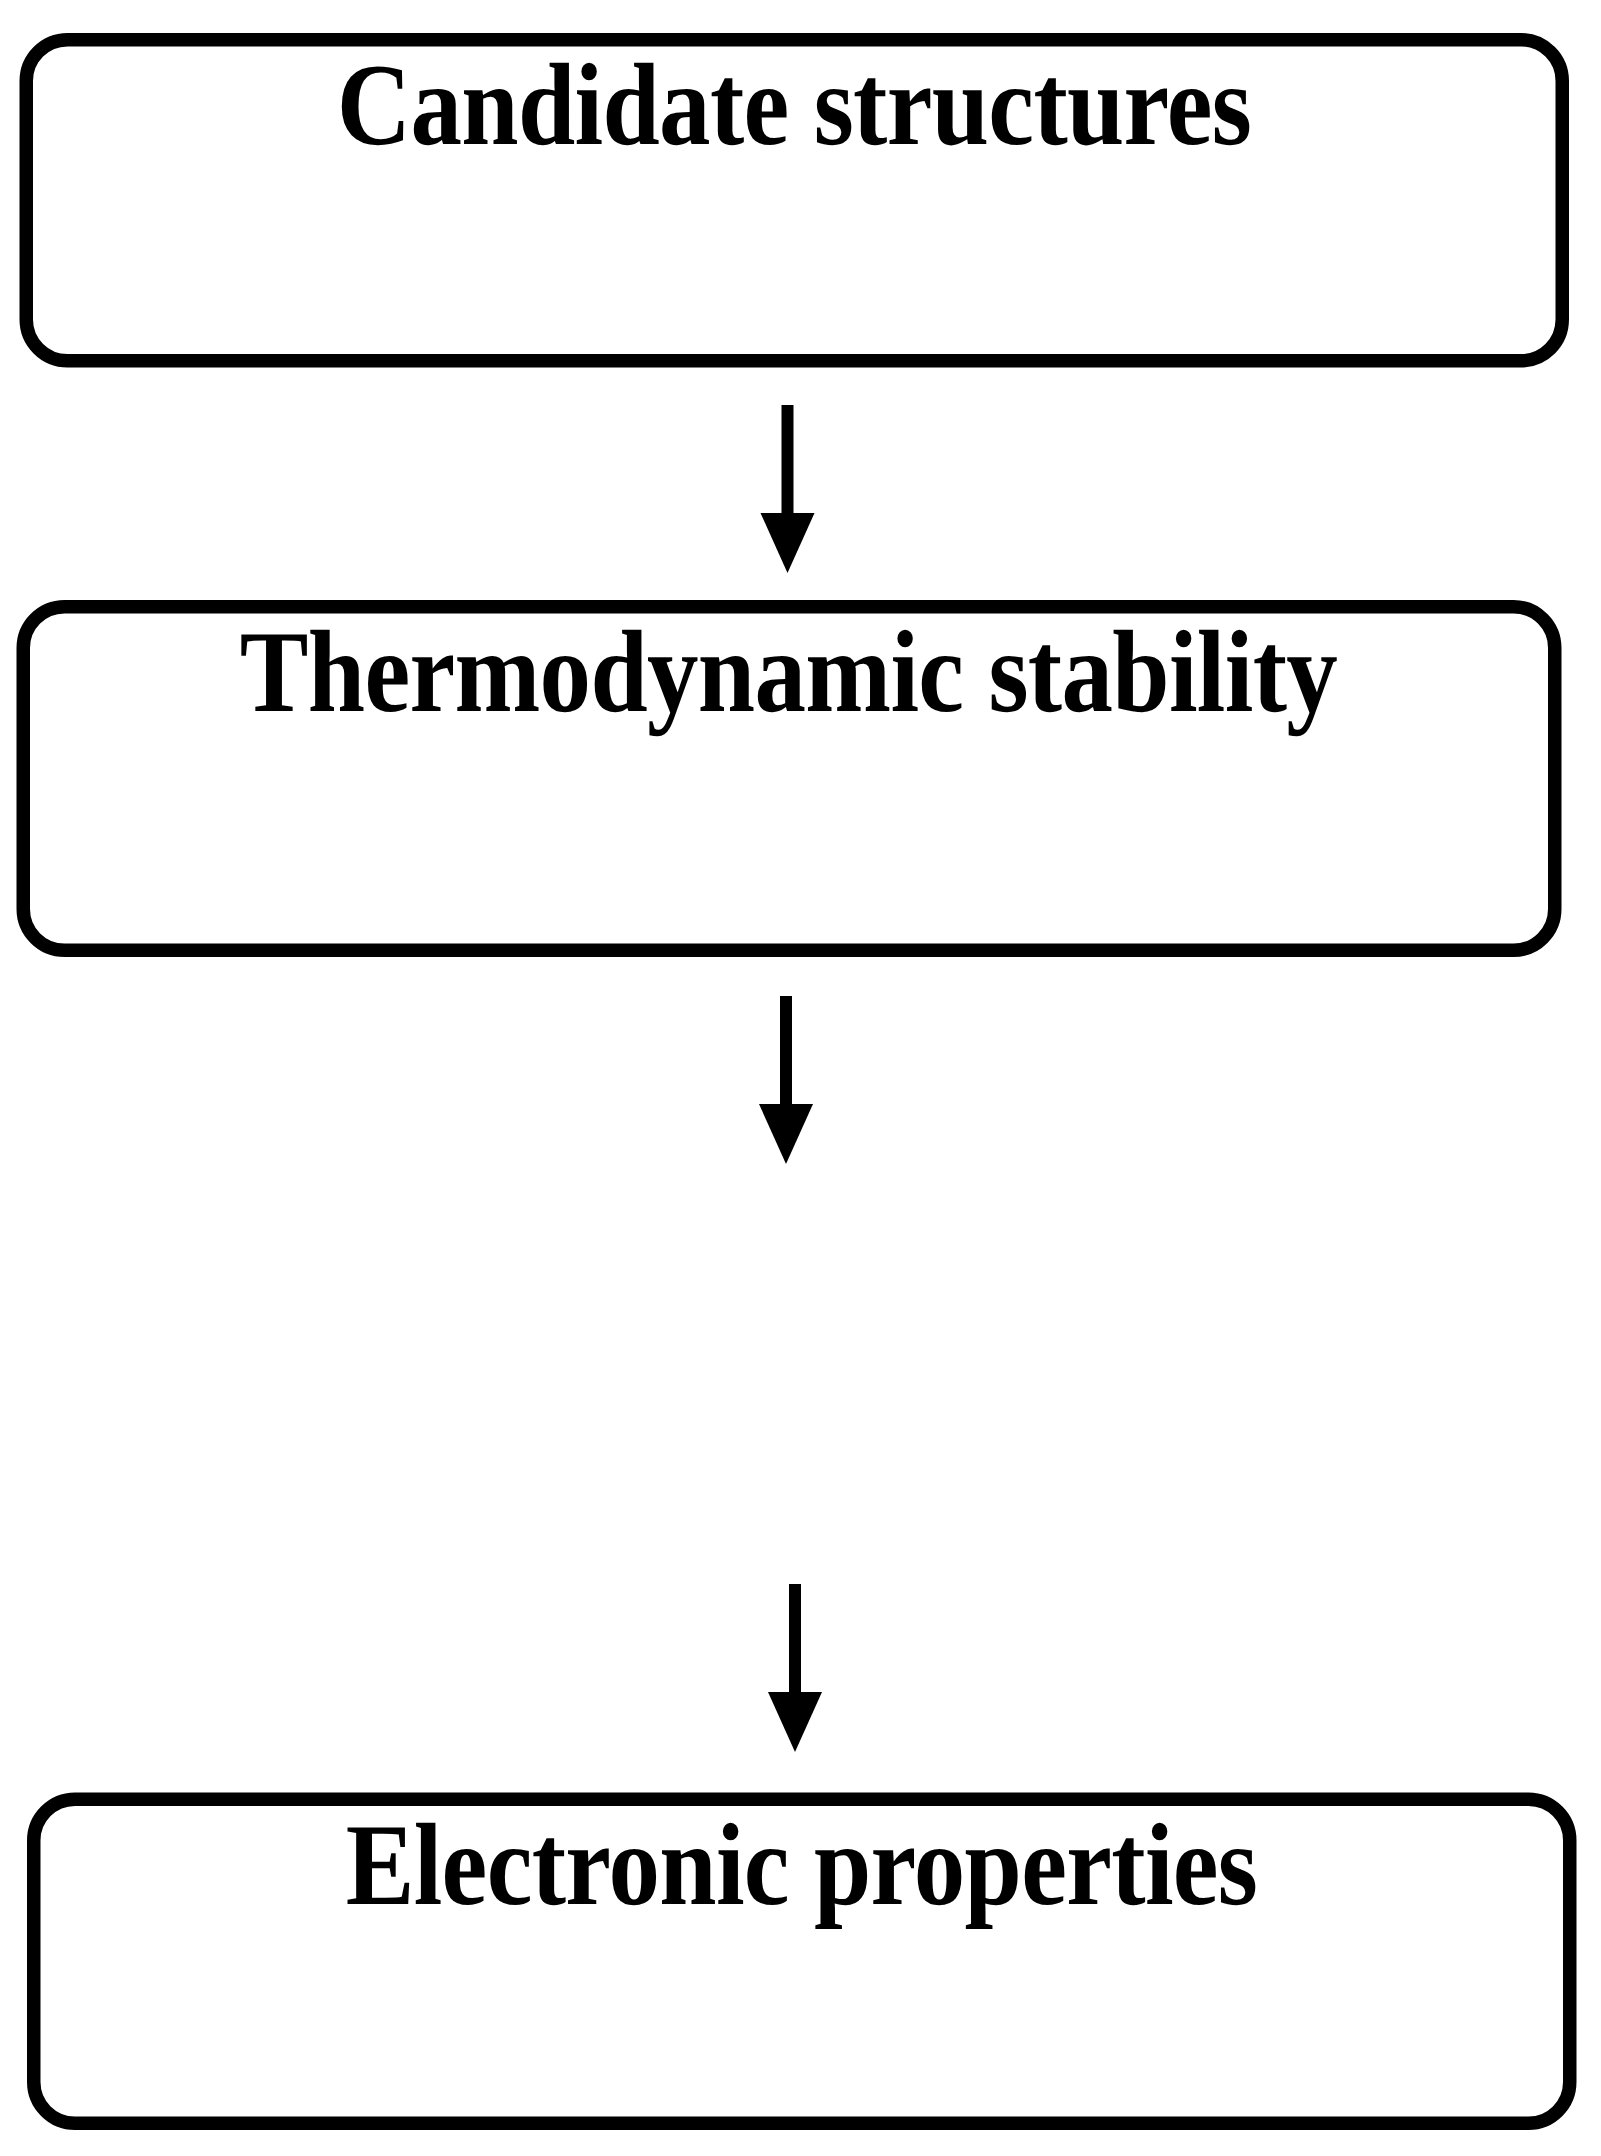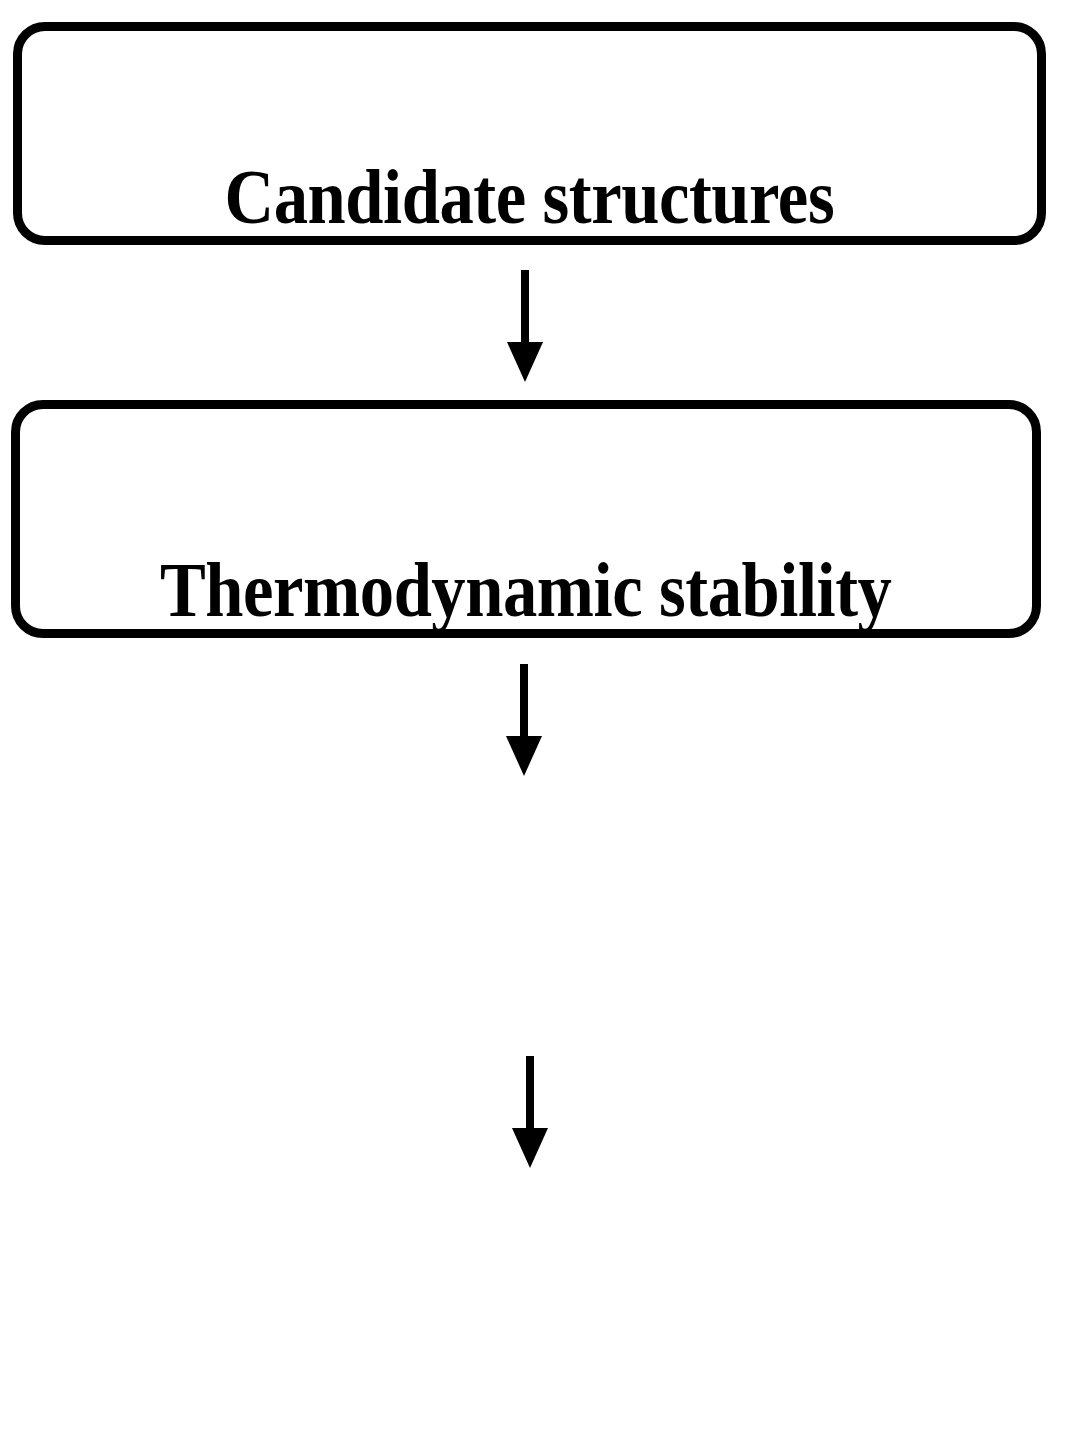--- a/index.html
+++ b/index.html
@@ -16,21 +16,21 @@
     font-family: "Liberation Serif", "DejaVu Serif", serif;
   }
 
   .flow-box {
     position: absolute;
     box-sizing: border-box;
     background: #ffffff;
     border: 9px solid #000000;
     border-radius: 32px;
     display: flex;
-    align-items: flex-end;
+    align-items: flex-start;
     justify-content: center;
   }
 
   .flow-box-label {
     font-family: "Liberation Serif", "DejaVu Serif", serif;
     font-weight: bold;
     font-size: 78px;
     line-height: 1;
     color: #000000;
     letter-spacing: -0.5px;
@@ -85,14 +85,17 @@
   </div>
 
 
   <div class="arrow" id="arrow-3">
     <svg viewBox="0 0 60 112" preserveAspectRatio="none">
       <line x1="30" y1="0" x2="30" y2="82" stroke="#000000" stroke-width="8"></line>
       <polygon points="30,112 12,72 48,72" fill="#000000"></polygon>
     </svg>
   </div>
 
+  <div class="flow-box" id="box-4">
+    <span class="flow-box-label">Electronic properties</span>
+  </div>
 
 </div>
 
 </body></html>

